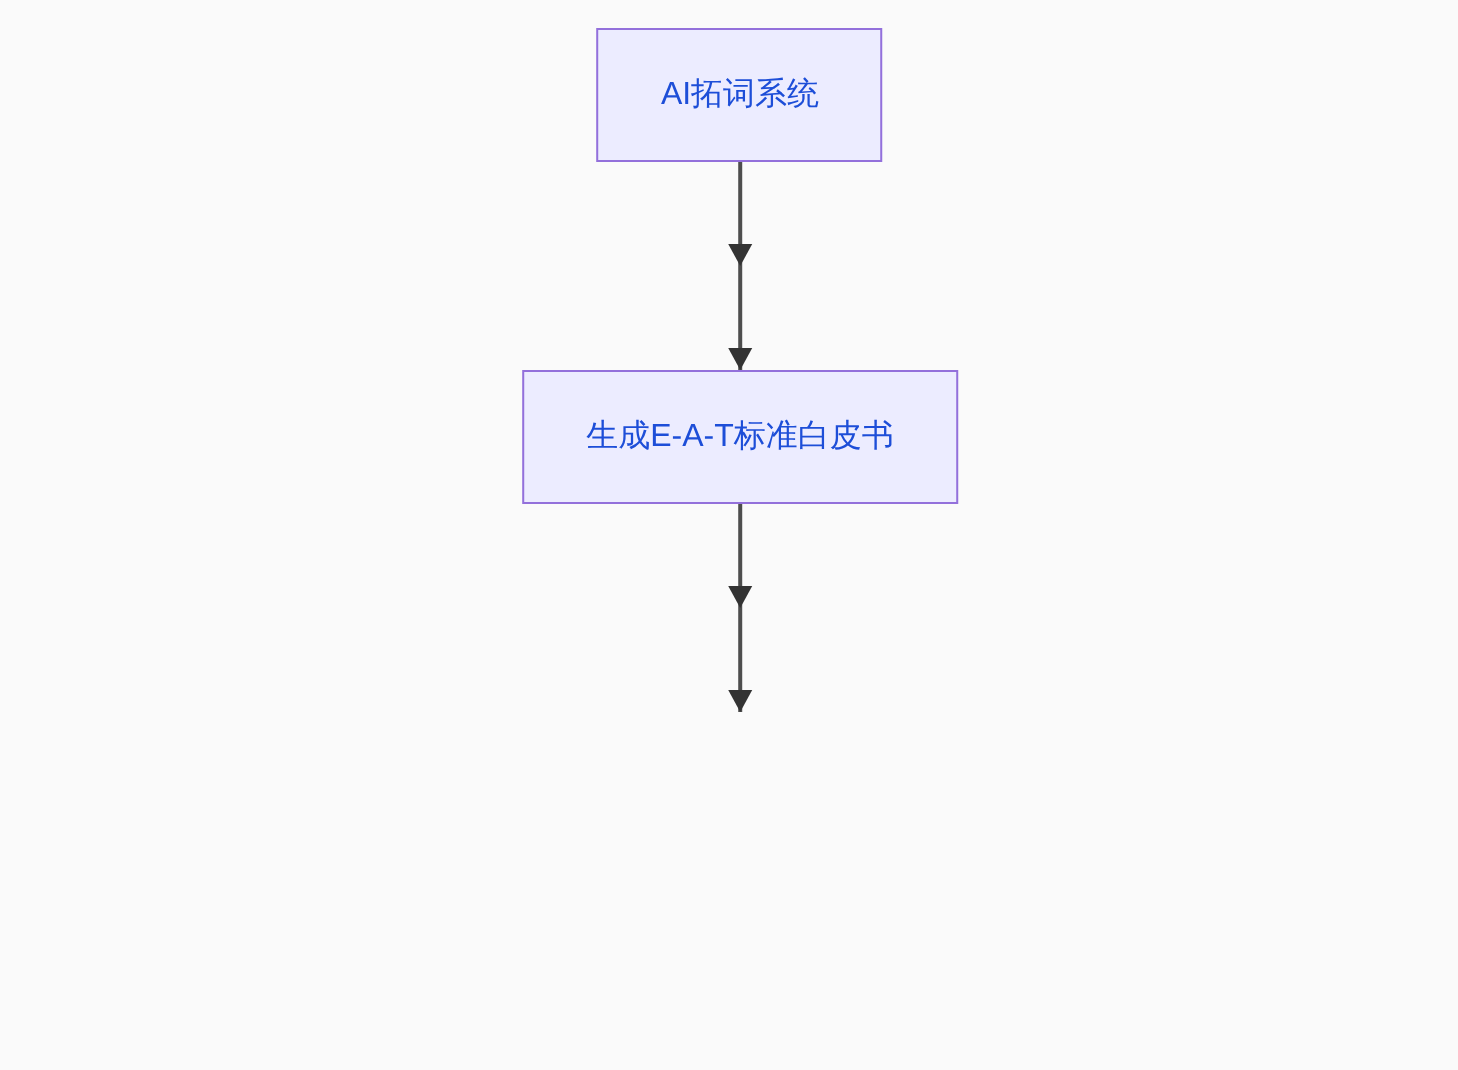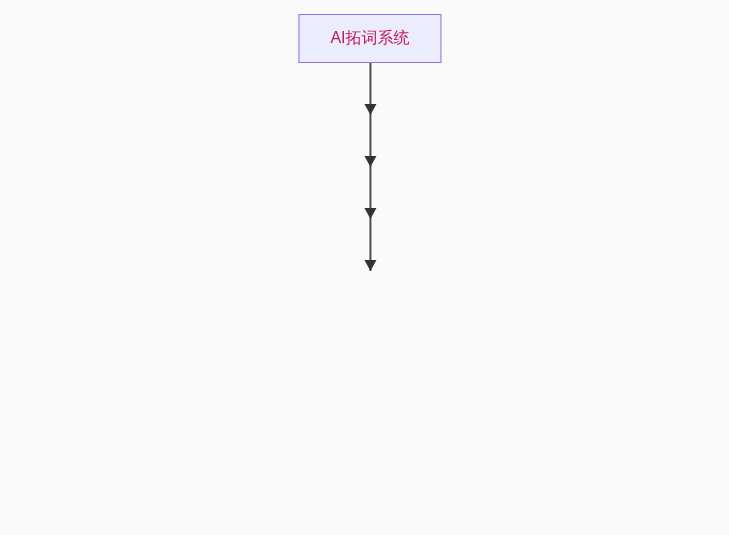--- a/index.html
+++ b/index.html
@@ -18,25 +18,25 @@
     position: absolute;
     top: 14px;
     left: 370px;
     transform: translateX(-50%);
     display: flex;
     flex-direction: column;
     align-items: center;
   }
   .flow-node {
     box-sizing: border-box;
-    height: 49px;
+    height: 67px;
     padding: 0 31px;
     background: #ECECFF;
     border: 1px solid #9370DB;
-    color: #be185d;
+    color: #1d4ed8;
     font-size: 16px;
     display: flex;
     align-items: center;
     justify-content: center;
     white-space: nowrap;
   }
   .flow-arrow {
     position: relative;
     width: 2px;
     height: 52px;
@@ -63,20 +63,21 @@
 
   <div class="flow-arrow">
     <div class="arrowhead"></div>
   </div>
 
 
   <div class="flow-arrow">
     <div class="arrowhead"></div>
   </div>
 
+  <div class="flow-node">生成E-A-T标准白皮书</div>
 
   <div class="flow-arrow">
     <div class="arrowhead"></div>
   </div>
 
 
   <div class="flow-arrow">
     <div class="arrowhead"></div>
   </div>
 

